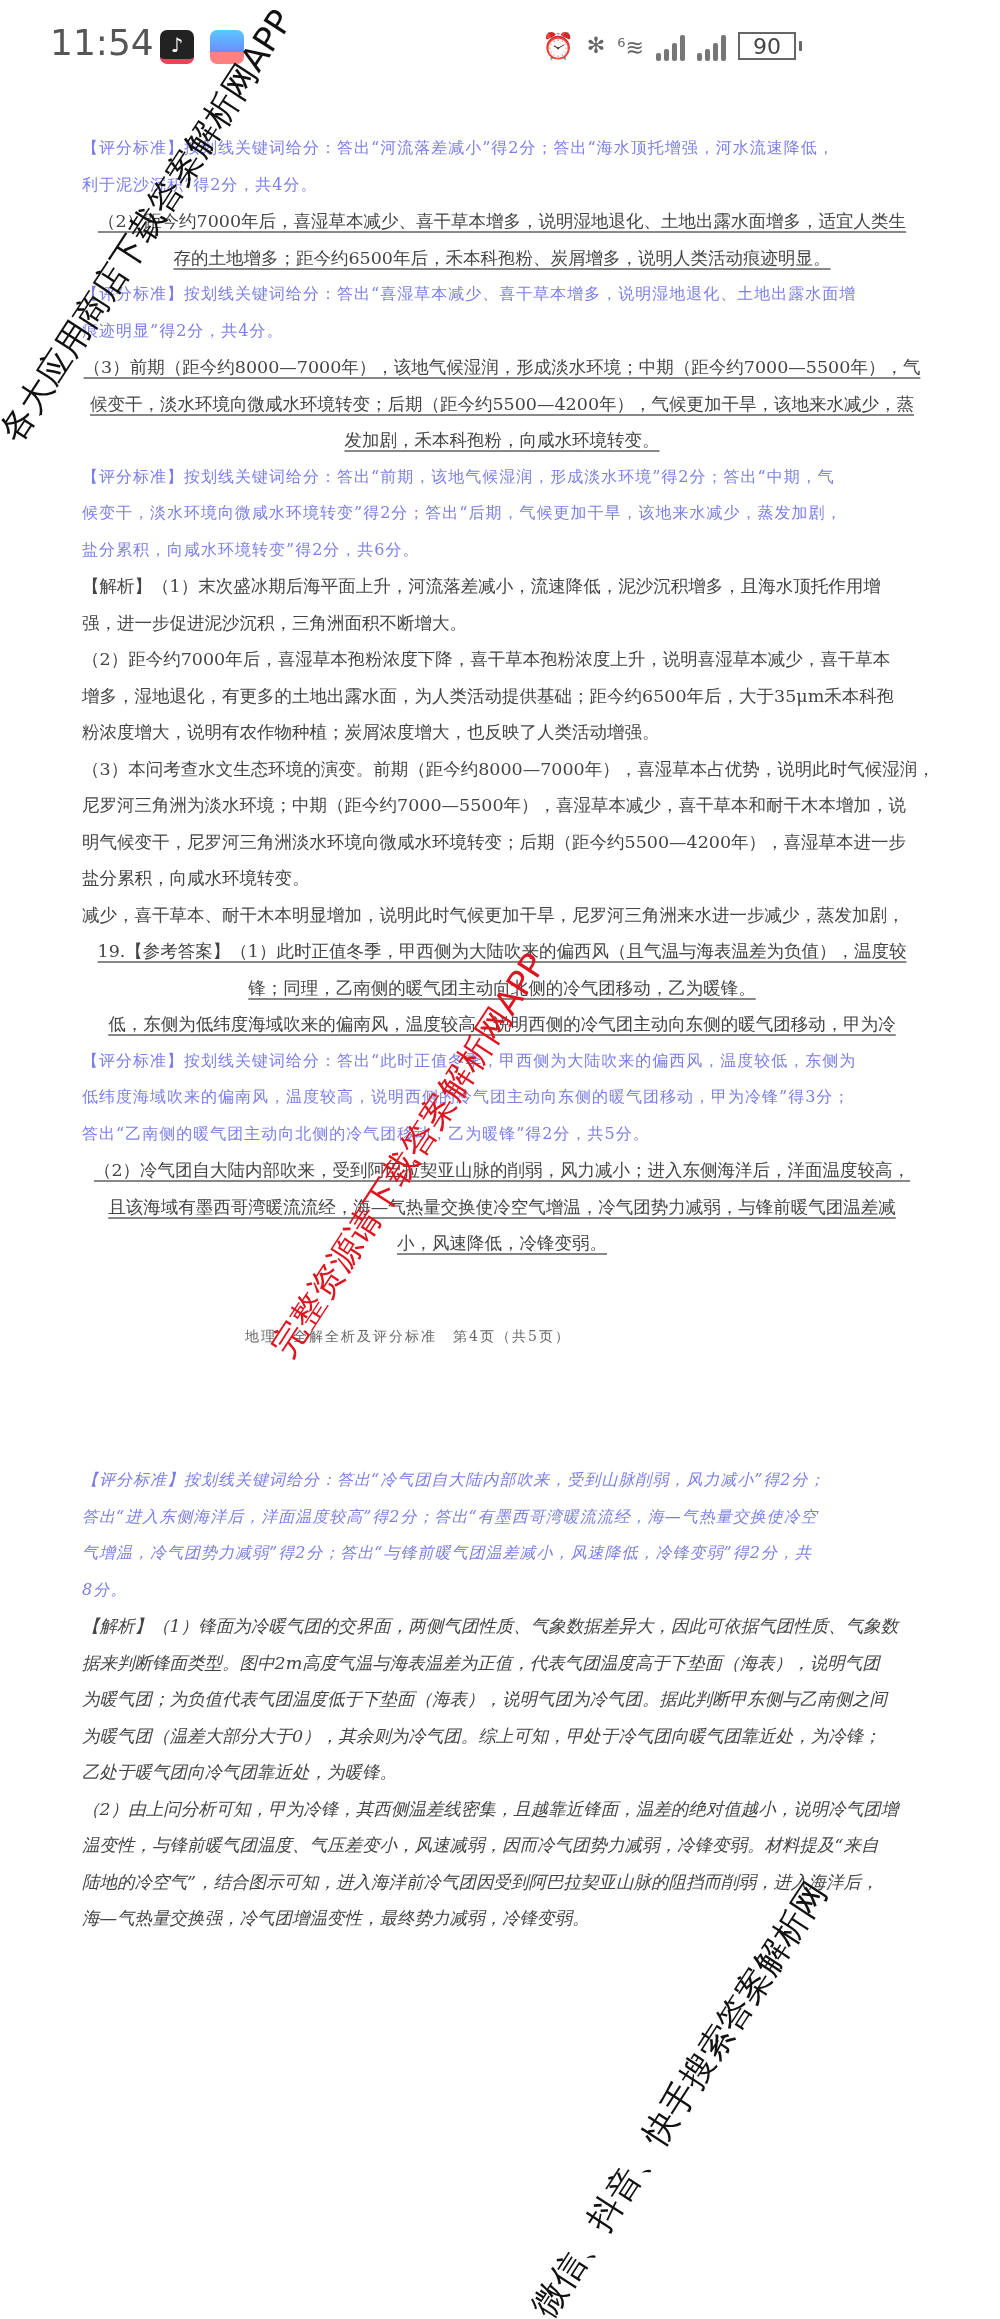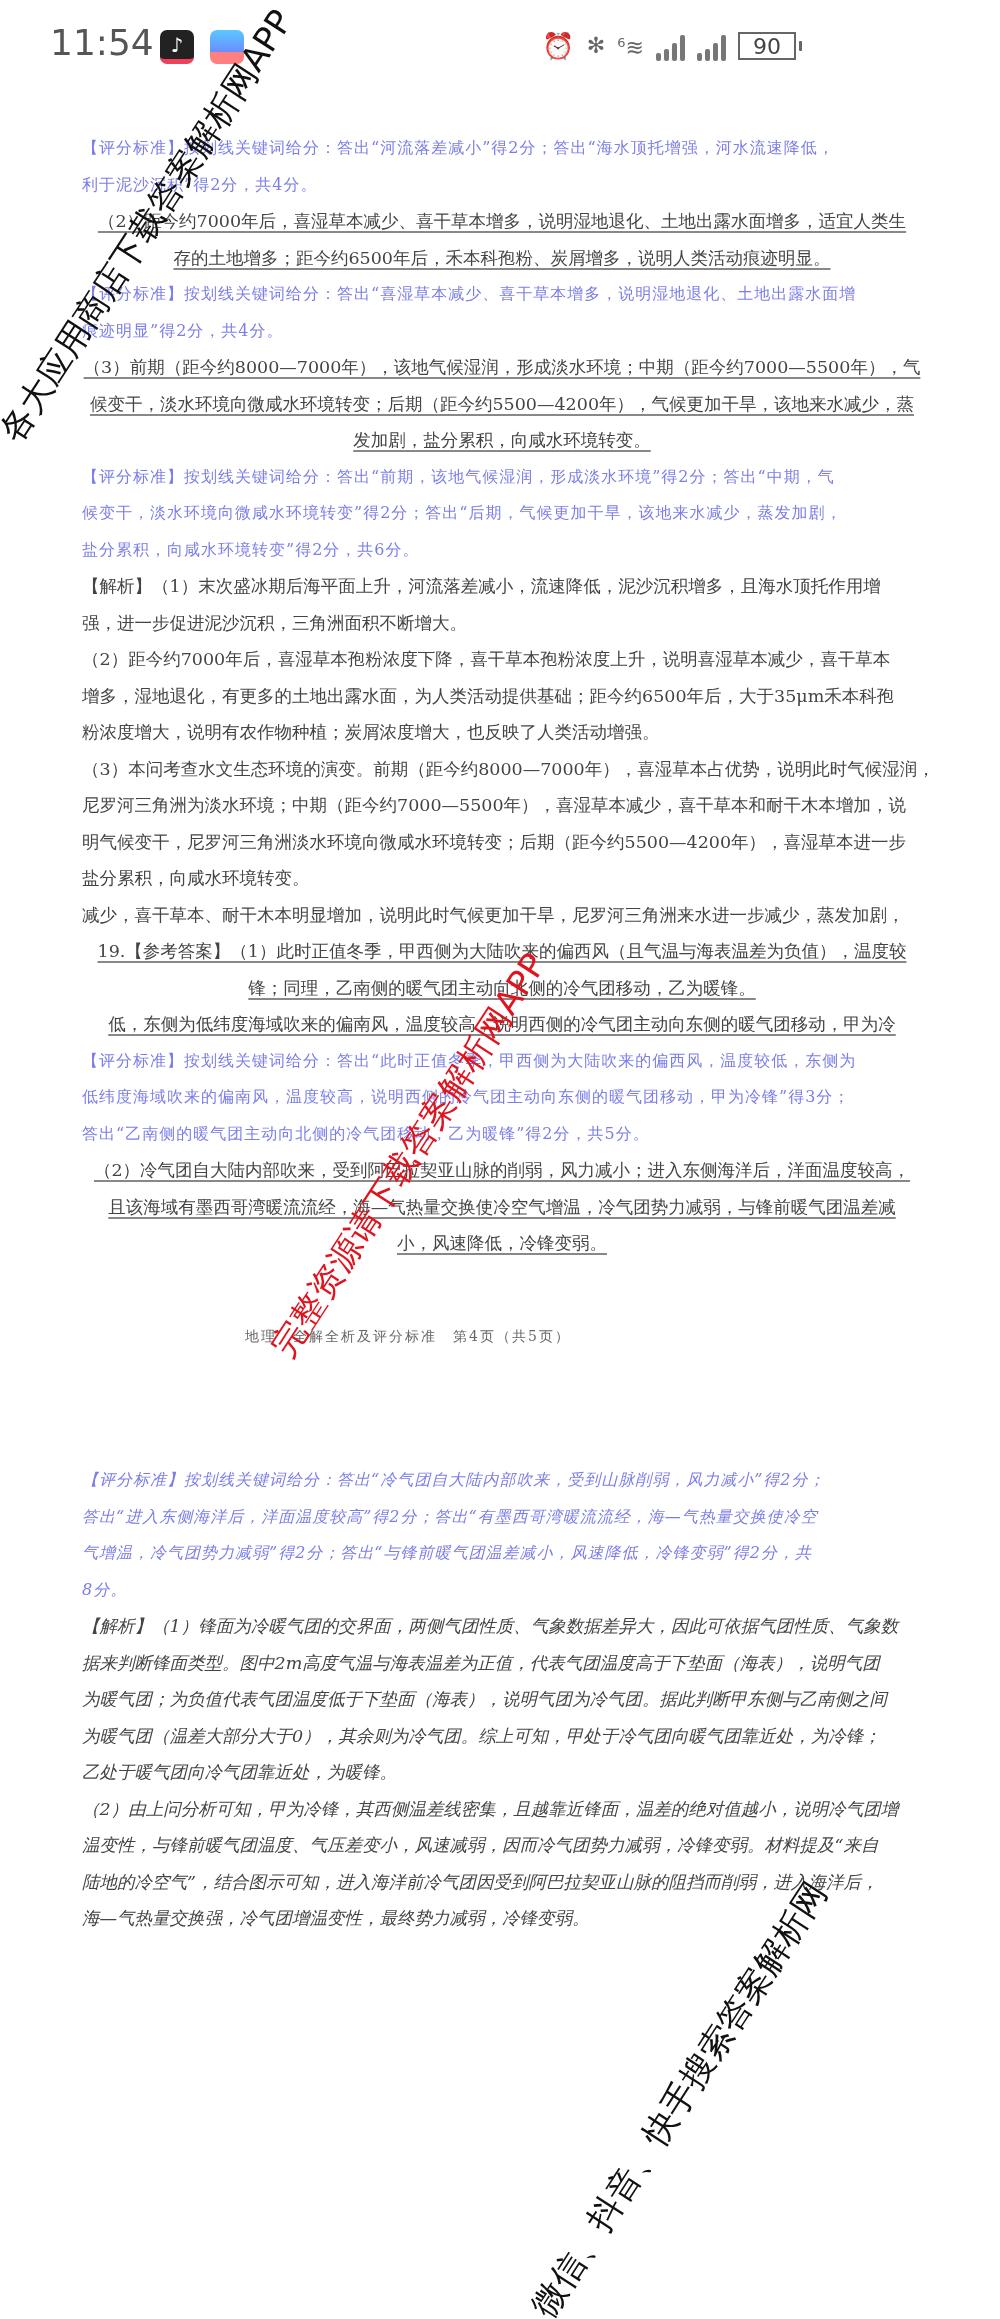--- a/index.html
+++ b/index.html
@@ -59,21 +59,21 @@
 
 <div class="doc" id="doc1" style="top:130px;">
     <div class="line blue">【评分标准】按划线关键词给分：答出“河流落差减小”得2分；答出“海水顶托增强，河水流速降低，</div>
     <div class="line blue">利于泥沙沉积”得2分，共4分。</div>
     <div class="line u">（2）距今约7000年后，喜湿草本减少、喜干草本增多，说明湿地退化、土地出露水面增多，适宜人类生</div>
     <div class="line u">存的土地增多；距今约6500年后，禾本科孢粉、炭屑增多，说明人类活动痕迹明显。</div>
     <div class="line blue">【评分标准】按划线关键词给分：答出“喜湿草本减少、喜干草本增多，说明湿地退化、土地出露水面增</div>
     <div class="line blue">痕迹明显”得2分，共4分。</div>
     <div class="line u">（3）前期（距今约8000—7000年），该地气候湿润，形成淡水环境；中期（距今约7000—5500年），气</div>
     <div class="line u">候变干，淡水环境向微咸水环境转变；后期（距今约5500—4200年），气候更加干旱，该地来水减少，蒸</div>
-    <div class="line u">发加剧，盐分累积，向咸水环境转变。</div>
+    <div class="line u">发加剧，禾本科孢粉，向咸水环境转变。</div>
     <div class="line blue">【评分标准】按划线关键词给分：答出“前期，该地气候湿润，形成淡水环境”得2分；答出“中期，气</div>
     <div class="line blue">候变干，淡水环境向微咸水环境转变”得2分；答出“后期，气候更加干旱，该地来水减少，蒸发加剧，</div>
     <div class="line blue">盐分累积，向咸水环境转变”得2分，共6分。</div>
     <div class="line">【解析】（1）末次盛冰期后海平面上升，河流落差减小，流速降低，泥沙沉积增多，且海水顶托作用增</div>
     <div class="line">强，进一步促进泥沙沉积，三角洲面积不断增大。</div>
     <div class="line">（2）距今约7000年后，喜湿草本孢粉浓度下降，喜干草本孢粉浓度上升，说明喜湿草本减少，喜干草本</div>
     <div class="line">增多，湿地退化，有更多的土地出露水面，为人类活动提供基础；距今约6500年后，大于35μm禾本科孢</div>
     <div class="line">粉浓度增大，说明有农作物种植；炭屑浓度增大，也反映了人类活动增强。</div>
     <div class="line">（3）本问考查水文生态环境的演变。前期（距今约8000—7000年），喜湿草本占优势，说明此时气候湿润，</div>
     <div class="line">尼罗河三角洲为淡水环境；中期（距今约7000—5500年），喜湿草本减少，喜干草本和耐干木本增加，说</div>

